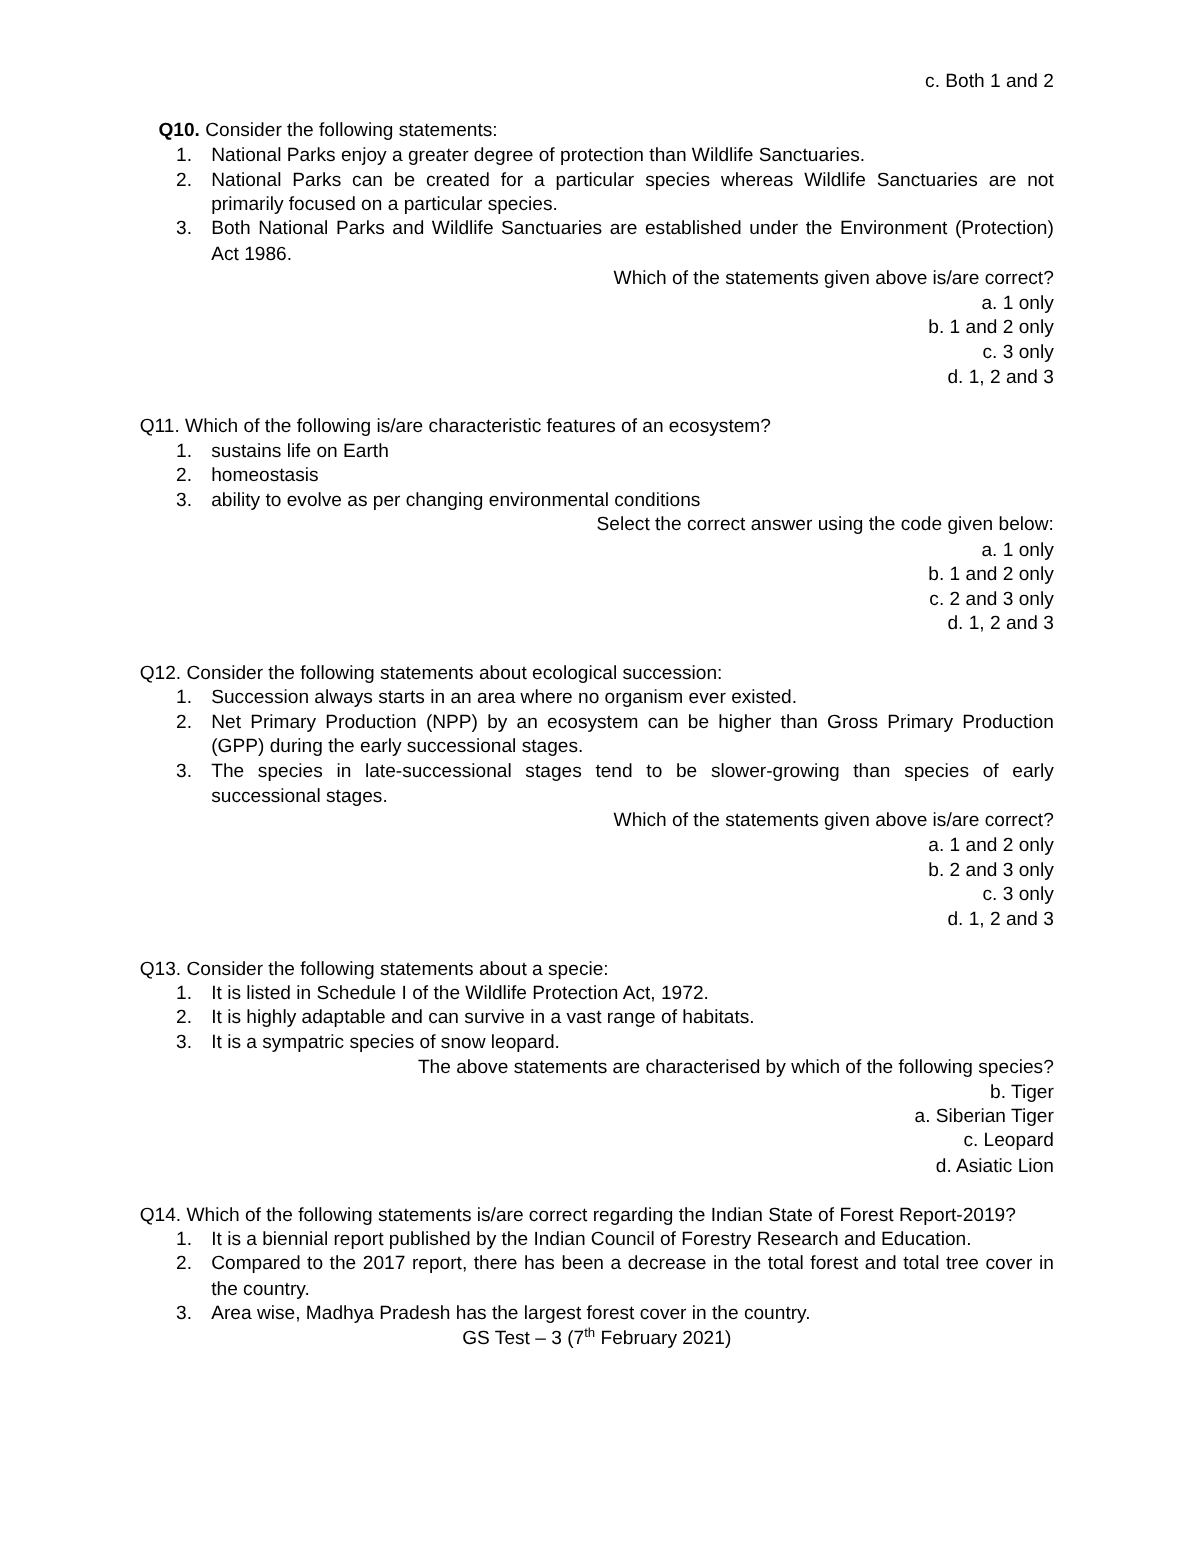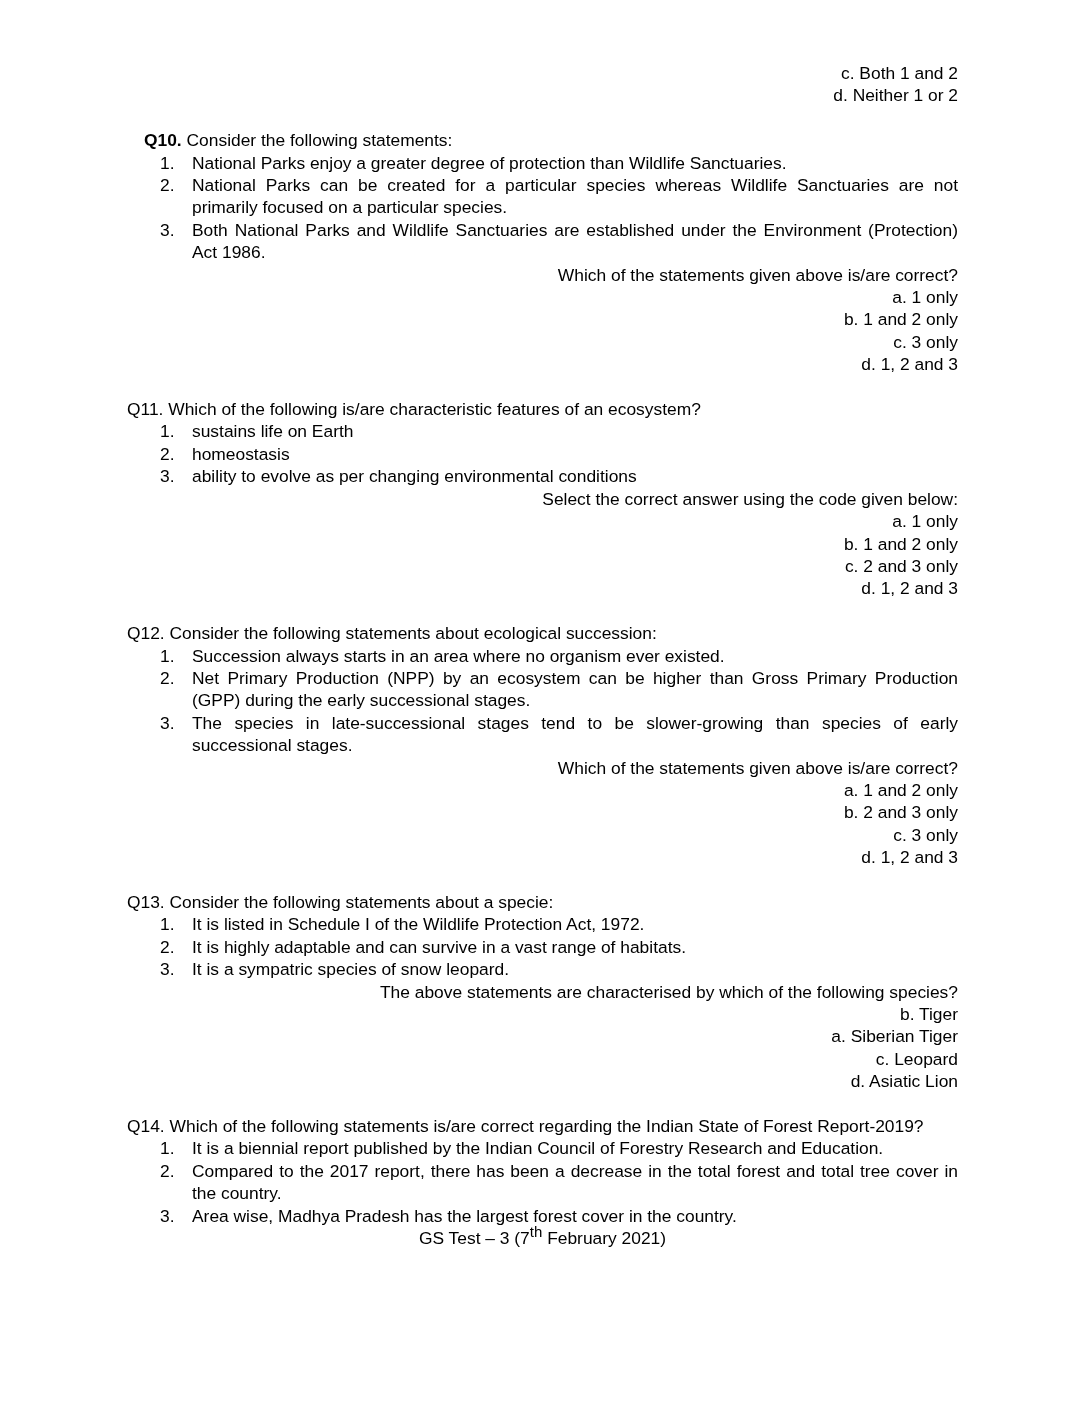--- a/index.html
+++ b/index.html
@@ -42,34 +42,33 @@
     text-indent: -26px;
     text-align: justify;
   }
 
   .stmt { display: flex; }
   .stmt-num { flex: 0 0 32px; margin-left: 33px; }
   .stmt-text { flex: 1 1 auto; text-align: justify; }
 
   .footer { text-align: center; }
   .footer sup {
-    font-size: 15px;
+    font-size: 12px;
     vertical-align: super;
     line-height: 0;
   }
 </style>
 </head>
 <body>
 
 <div class="page">
 
 
   <div>
     <p class="opt-line">c. Both 1 and 2</p>
-    <p class="opt-line">d. Neither 1 or 2</p>
   </div>
 
   <section class="q-block">
     <p class="q-intro"><span class="q-num bold">Q10.</span> <span class="q-text">Consider the following statements:</span></p>
     <div class="stmt">
       <span class="stmt-num">1.</span>
       <span class="stmt-text">National Parks enjoy a greater degree of protection than Wildlife Sanctuaries.</span>
     </div>
     <div class="stmt">
       <span class="stmt-num">2.</span>

